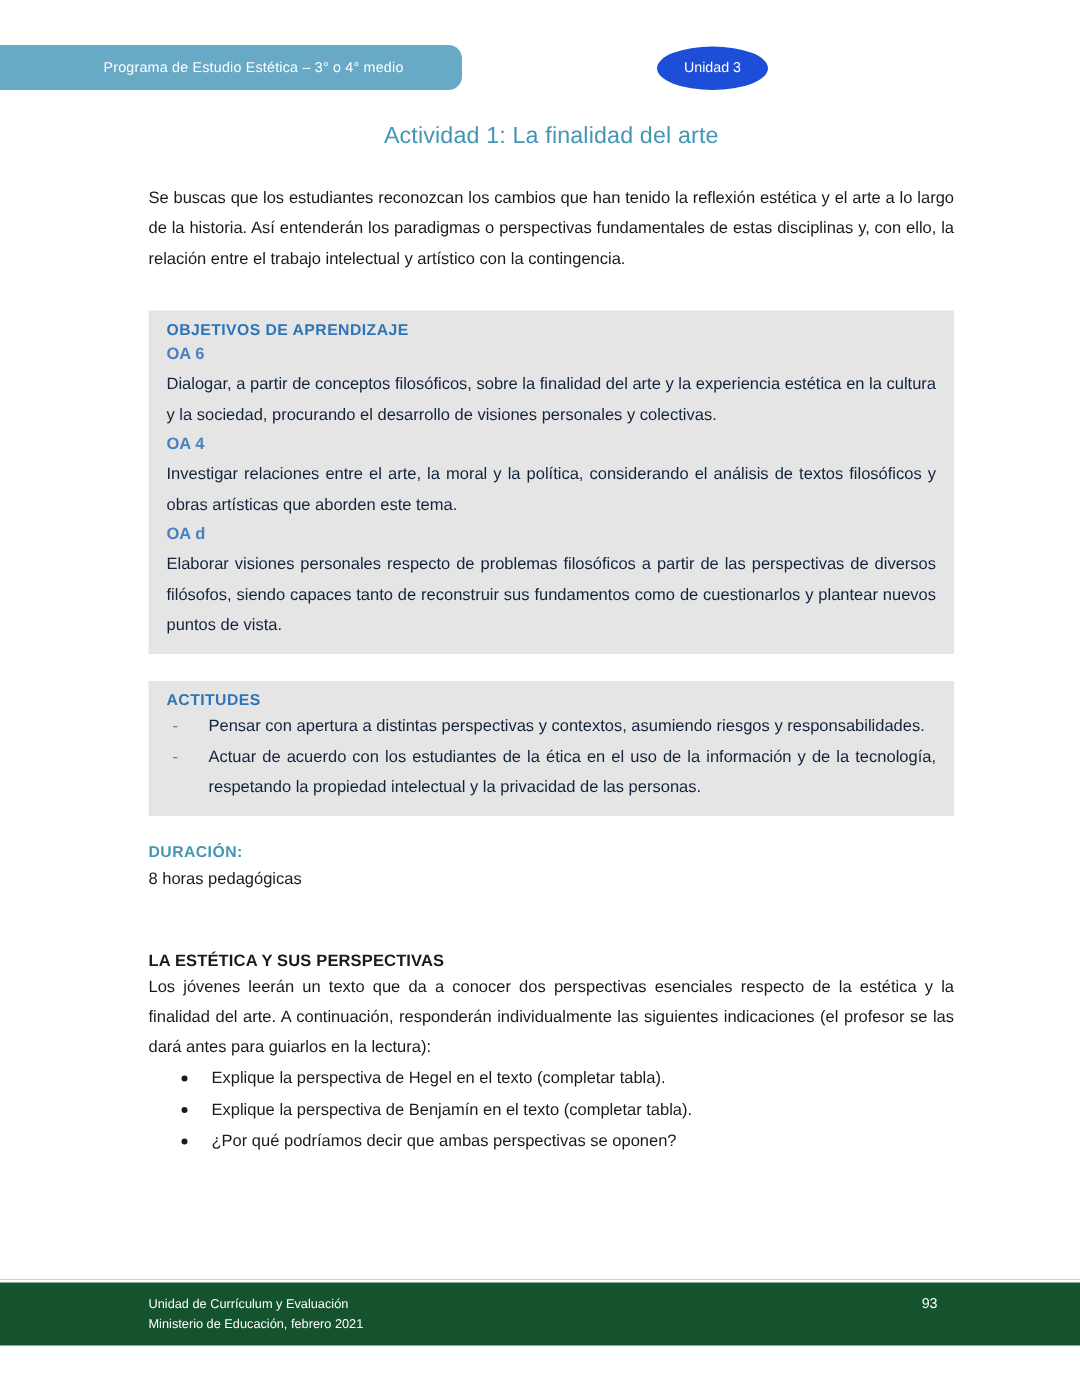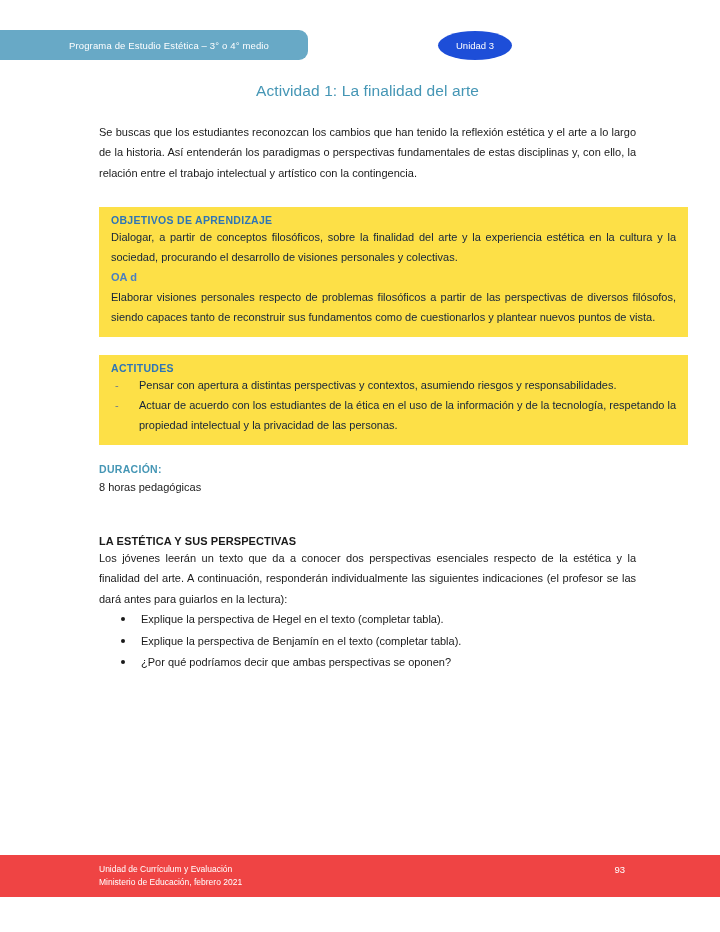--- a/index.html
+++ b/index.html
@@ -89,24 +89,24 @@
   p.body-text {
     font-size: 11px;
     line-height: 1.85;
     margin: 0;
     text-align: justify;
     color: #1a1a1a;
   }
 
   
   .blue-box {
-    background: #fde047;
+    background: #e5e5e5;
     padding: 7px 12px 9px 12px;
     box-sizing: border-box;
-    width: 589px;
+    width: 537px;
   }
   .box-title {
     color: #2e75b6;
     font-size: 10.5px;
     font-weight: bold;
     letter-spacing: .3px;
     margin: 0 0 1px 0;
   }
   .oa-code {
     color: #4a7fc1;
@@ -186,21 +186,21 @@
     color: #1a1a1a;
   }
 
   
   .footer {
     position: absolute;
     left: 0;
     bottom: 35px;
     width: 720px;
     height: 42px;
-    background: #ef4444;
+    background: #14532d;
     border-top: 2px solid #ffffff;
   }
   .footer-inner {
     position: relative;
     width: 100%;
     height: 100%;
   }
   .footer-text {
     position: absolute;
     left: 99px;
@@ -236,23 +236,28 @@
   <div>
     <p class="body-text">Se buscas que los estudiantes reconozcan los cambios que han tenido la reflexión estética y el arte a lo largo de la historia. Así entenderán los paradigmas o perspectivas fundamentales de estas disciplinas y, con ello, la relación entre el trabajo intelectual y artístico con la contingencia.</p>
   </div>
 
   <div class="spacer-24"></div>
 
   <div class="blue-box">
     <div class="box-title">OBJETIVOS DE APRENDIZAJE</div>
 
     <div>
+      <div class="oa-code">OA 6</div>
       <p class="oa-text">Dialogar, a partir de conceptos filosóficos, sobre la finalidad del arte y la experiencia estética en la cultura y la sociedad, procurando el desarrollo de visiones personales y colectivas.</p>
     </div>
 
+    <div>
+      <div class="oa-code">OA 4</div>
+      <p class="oa-text">Investigar relaciones entre el arte, la moral y la política, considerando el análisis de textos filosóficos y obras artísticas que aborden este tema.</p>
+    </div>
 
     <div>
       <div class="oa-code">OA d</div>
       <p class="oa-text">Elaborar visiones personales respecto de problemas filosóficos a partir de las perspectivas de diversos filósofos, siendo capaces tanto de reconstruir sus fundamentos como de cuestionarlos y plantear nuevos puntos de vista.</p>
     </div>
   </div>
 
   <div class="spacer-18"></div>
 
   <div class="blue-box">

